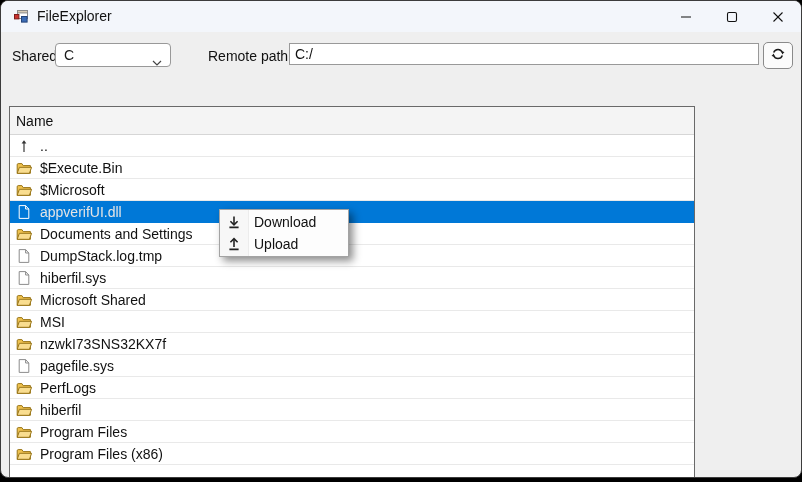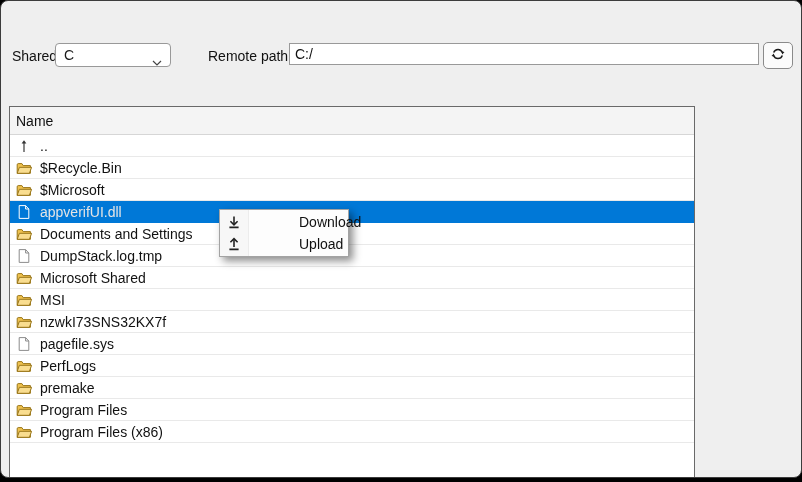--- a/index.html
+++ b/index.html
@@ -58,21 +58,21 @@
   .row .icon svg{display:block}
   .row .label{margin-left:8px;white-space:nowrap;}
   .row.selected{background:#0078D7;border-bottom-color:#0078D7;color:#e5e5e5;}
   
   .ctxmenu{
     position:absolute;left:218px;top:208px;width:128px;background:#FDFDFD;
     border:1px solid #A3A3A3;box-shadow:4px 4px 8px rgba(0,0,0,.45);
     padding:1px 0;z-index:10;
   }
   .ctxmenu .gutter{position:absolute;left:0;top:0;bottom:0;width:28px;background:#F7F7F7;border-right:1px solid #ECECEC;}
-  .menu-item{position:relative;height:22px;display:flex;align-items:center;font-size:14px;color:#111;gap:45px;}
+  .menu-item{position:relative;height:22px;display:flex;align-items:center;font-size:14px;color:#111;}
   .menu-item .mi-icon{width:16px;height:16px;margin-left:6px;margin-right:12px;flex:none;z-index:1;}
   .menu-item .mi-icon svg{display:block}
   .hidden-defs{position:absolute;width:0;height:0;overflow:hidden;}
 </style>
 </head>
 <body>
 
 <svg class="hidden-defs" xmlns="http://www.w3.org/2000/svg">
   <defs>
     <symbol id="i-folder" viewBox="0 0 16 16">
@@ -151,20 +151,49 @@
       </symbol>
     <symbol id="i-close" viewBox="0 0 12 12">
         <line x1="1.5" y1="1.5" x2="10.5" y2="10.5" stroke="#111" stroke-width="1.1"></line>
         <line x1="10.5" y1="1.5" x2="1.5" y2="10.5" stroke="#111" stroke-width="1.1"></line>
       </symbol>
   </defs>
 </svg>
 
 <div class="window">
 
+  <div class="titlebar">
+    <span class="app-icon">
+      <svg width="16" height="16">
+          <use href="#i-app"></use>
+        </svg>
+    </span>
+    <span class="title">FileExplorer</span>
+    <div class="win-btn btn-min">
+      <span>
+          <svg width="12" height="12">
+            <use href="#i-min"></use>
+          </svg>
+        </span>
+    </div>
+    <div class="win-btn btn-max">
+      <span>
+          <svg width="12" height="12">
+            <use href="#i-max"></use>
+          </svg>
+        </span>
+    </div>
+    <div class="win-btn btn-close">
+      <span>
+          <svg width="12" height="12">
+            <use href="#i-close"></use>
+          </svg>
+        </span>
+    </div>
+  </div>
 
   <span class="tb-label" style="left:11px;top:47px;">Shared :</span>
   <div class="combo">
     <span>C</span>
     <span class="chev"><svg width="10" height="6">
           <use href="#i-chevron"></use>
         </svg></span>
   </div>
   <span class="tb-label" style="left:207px;top:47px;">Remote path :</span>
   <input class="pathbox" type="text" value="C:/" style="">
@@ -185,21 +214,21 @@
           </svg>
         </span>
       <span class="label">..</span>
     </div>
     <div class="row">
       <span class="icon">
           <svg width="16" height="16">
             <use href="#i-folder"></use>
           </svg>
         </span>
-      <span class="label">$Recycle.Bin</span>
+      <span class="label">$Execute.Bin</span>
     </div>
     <div class="row">
       <span class="icon">
           <svg width="16" height="16">
             <use href="#i-folder"></use>
           </svg>
         </span>
       <span class="label">$Microsoft</span>
     </div>
     <div class="row selected">
@@ -222,20 +251,28 @@
       <span class="icon">
           <svg width="16" height="16">
             <use href="#i-file"></use>
           </svg>
         </span>
       <span class="label">DumpStack.log.tmp</span>
     </div>
     <div class="row">
       <span class="icon">
           <svg width="16" height="16">
+            <use href="#i-file"></use>
+          </svg>
+        </span>
+      <span class="label">hiberfil.sys</span>
+    </div>
+    <div class="row">
+      <span class="icon">
+          <svg width="16" height="16">
             <use href="#i-folder"></use>
           </svg>
         </span>
       <span class="label">Microsoft Shared</span>
     </div>
     <div class="row">
       <span class="icon">
           <svg width="16" height="16">
             <use href="#i-folder"></use>
           </svg>
@@ -265,21 +302,21 @@
           </svg>
         </span>
       <span class="label">PerfLogs</span>
     </div>
     <div class="row">
       <span class="icon">
           <svg width="16" height="16">
             <use href="#i-folder"></use>
           </svg>
         </span>
-      <span class="label">premake</span>
+      <span class="label">hiberfil</span>
     </div>
     <div class="row">
       <span class="icon">
           <svg width="16" height="16">
             <use href="#i-folder"></use>
           </svg>
         </span>
       <span class="label">Program Files</span>
     </div>
     <div class="row">

